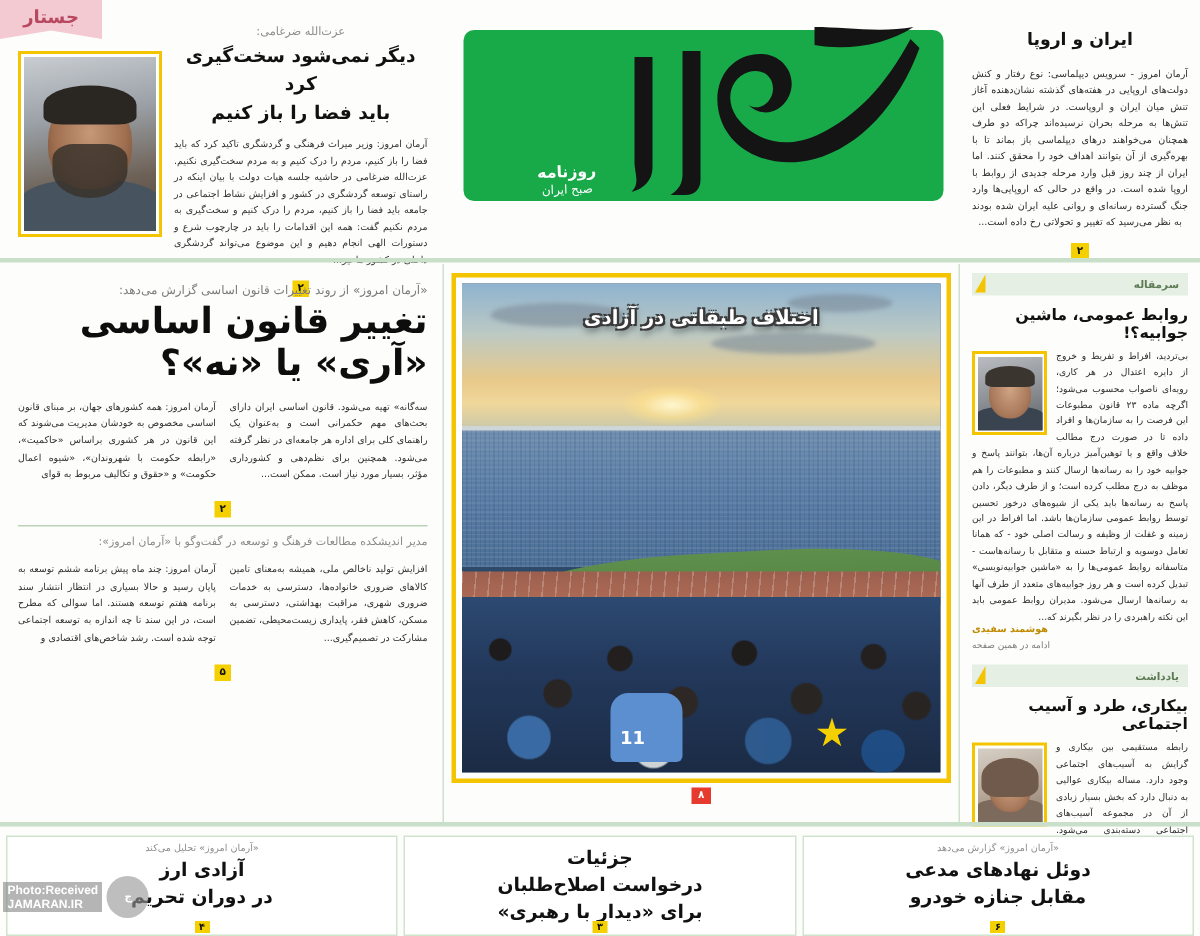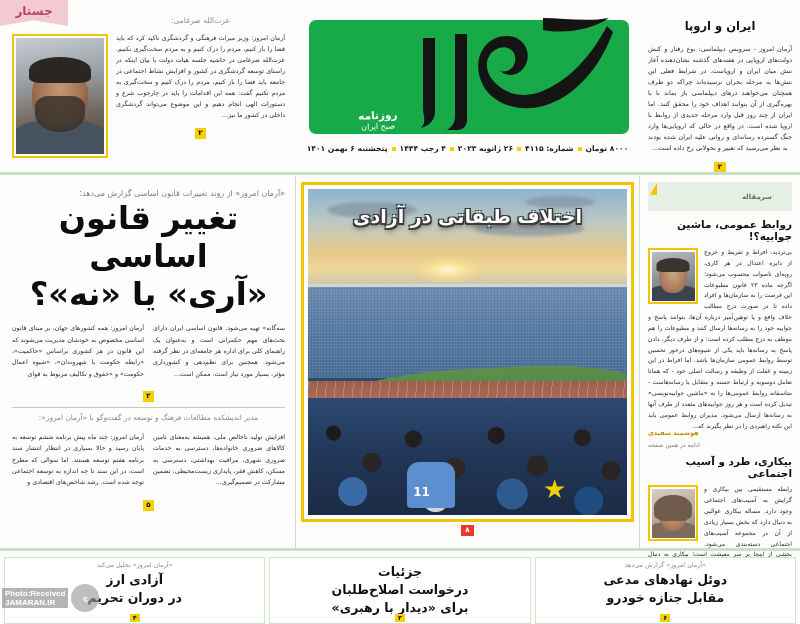--- a/index.html
+++ b/index.html
@@ -235,26 +235,26 @@
 
   
   .col-editorial {
     width: 160px;
     border-right: 0;
     padding: 0 8px;
   }
   .sect-head {
     position: relative;
     background: #e5efe3;
-    height: 29px;
+    height: 15px;
     margin-top: 6px;
     display: flex;
     align-items: center;
     justify-content: flex-start;
-    padding: 0 20px;
+    padding: 0 6px;
   }
   .sect-head span {
     font-size: 7px;
     color: #5d7a55;
     font-weight: bold;
   }
   .sect-head::before {
     content: "";
     position: absolute;
     left: 2px; top: 1px;
@@ -440,21 +440,21 @@
     width: 0; height: 0;
     color: #f5d000;
     font-size: 26px;
     line-height: 0;
   }
   .photo-headline {
     position: absolute;
     top: 5%;
     left: 0; right: 0;
     text-align: center;
-    font-size: 19px;
+    font-size: 13px;
     font-weight: bold;
     color: #ffffff;
     letter-spacing: -0.5px;
     text-shadow:
       1.5px 1.5px 0 #3a3a3a, -1.5px 1.5px 0 #3a3a3a,
       1.5px -1.5px 0 #3a3a3a, -1.5px -1.5px 0 #3a3a3a,
       0 3px 5px rgba(0,0,0,.6);
   }
   .photo-pagenum {
     background: #e63a2e;
@@ -472,45 +472,44 @@
     padding: 4px 10px 0 12px;
   }
   .lead-kicker {
     font-size: 8px;
     color: #7c7c7c;
     text-align: right;
     margin-top: 9px;
     margin-bottom: 2px;
   }
   .lead-h1 {
-    font-size: 32px;
+    font-size: 24px;
     font-weight: bold;
     color: #0d0d0d;
-    text-align: center;
     line-height: 1.18;
     letter-spacing: -1.2px;
   }
   .lead-h1 .l2 { display: block; }
   .lead-cols {
     margin-top: 9px;
     display: flex;
     flex-direction: row;
     gap: 9px;
     font-size: 6.3px;
     line-height: 1.8;
     color: #2b2b2b;
     text-align: justify;
   }
   .lead-cols > div { flex: 1; }
   .center-pg { text-align: center; margin-top: 4px; }
 
   .lead2-kicker {
     font-size: 7.4px;
     color: #8a8a8a;
-    text-align: center;
+    text-align: right;
     margin-top: 5px;
   }
   .lead2-h {
     font-size: 17px;
     font-weight: bold;
     color: #0d0d0d;
     text-align: center;
     line-height: 1.3;
     letter-spacing: -0.6px;
     margin-top: 2px;
@@ -624,36 +623,29 @@
           <path d="M212,10 C196,40 176,62 150,74 C128,84 108,78 96,62 C88,50 92,36 104,32 C114,29 122,36 120,46 C118,54 110,58 104,54 C112,62 124,60 130,50 C138,36 128,20 112,20 C92,20 80,38 84,58 C89,84 118,98 148,90 C178,82 204,54 218,16 Z" fill="#141414"></path>
           <path d="M60,18 L72,18 L72,104 C72,110 68,114 62,114 L52,114 C58,110 60,106 60,100 Z" fill="#141414"></path>
           <path d="M28,22 L40,22 L40,96 C40,104 34,110 26,112 C32,106 28,100 28,92 Z" fill="#141414"></path>
           <path d="M148,2 C168,2 192,6 214,2 C196,14 170,18 148,14 Z" fill="#141414"></path>
         </svg>
         <div class="logo-sub">
           <span>روزنامه</span>
           <small>صبح ایران</small>
         </div>
       </div>
-      <div class="dateline">
-        <span>پنجشنبه ۶ بهمن ۱۴۰۱</span>
-        <i class="sep"></i>
-        <span>۴ رجب ۱۴۴۴</span>
-        <i class="sep"></i>
-        <span>۲۶ ژانویه ۲۰۲۳</span>
-        <i class="sep"></i>
-        <span>شماره: ۴۱۱۵</span>
-        <i class="sep"></i>
-        <span>۸۰۰۰ تومان</span>
-      </div>
     </div>
 
     <div class="col-left-top">
       <div class="lt-text">
         <div class="kicker">عزت‌الله ضرغامی:</div>
+        <div class="lt-title">
+          <div>دیگر نمی‌شود سخت‌گیری کرد</div>
+          <div>باید فضا را باز کنیم</div>
+        </div>
         <div class="lt-body">آرمان امروز: وزیر میراث فرهنگی و گردشگری تاکید کرد که باید فضا را باز کنیم، مردم را درک کنیم و به مردم سخت‌گیری نکنیم. عزت‌الله ضرغامی در حاشیه جلسه هیات دولت با بیان اینکه در راستای توسعه گردشگری در کشور و افزایش نشاط اجتماعی در جامعه باید فضا را باز کنیم، مردم را درک کنیم و سخت‌گیری به مردم نکنیم گفت: همه این اقدامات را باید در چارچوب شرع و دستورات الهی انجام دهیم و این موضوع می‌تواند گردشگری داخلی در کشور ما نیز...</div>
         <div style="text-align:center">
           <span class="pagenum">۲</span>
         </div>
       </div>
       <div class="photo-box">
         <div class="photo-inner">
           <div class="face-body"></div>
           <div class="face-shape"></div>
           <div class="face-hair"></div>
@@ -681,20 +673,23 @@
             <div class="ep-body"></div>
             <div class="ep-face"></div>
             <div class="ep-hair"></div>
           </div>
         </div>
         <span>بی‌تردید، افراط و تفریط و خروج از دایره اعتدال در هر کاری، رویه‌ای ناصواب محسوب می‌شود؛ اگرچه ماده ۲۳ قانون مطبوعات این فرصت را به سازمان‌ها و افراد داده تا در صورت درج مطالب خلاف واقع و یا توهین‌آمیز درباره آن‌ها، بتوانند پاسخ و جوابیه خود را به رسانه‌ها ارسال کنند و مطبوعات را هم موظف به درج مطلب کرده است؛ و از طرف دیگر، دادن پاسخ به رسانه‌ها باید یکی از شیوه‌های درخور تحسین توسط روابط عمومی سازمان‌ها باشد. اما افراط در این زمینه و غفلت از وظیفه و رسالت اصلی خود - که همانا تعامل دوسویه و ارتباط حسنه و متقابل با رسانه‌هاست - متاسفانه روابط عمومی‌ها را به «ماشین جوابیه‌نویسی» تبدیل کرده است و هر روز جوابیه‌های متعدد از طرف آنها به رسانه‌ها ارسال می‌شود. مدیران روابط عمومی باید این نکته راهبردی را در نظر بگیرند که...</span>
       </div>
       <div class="ed-caption">هوشمند سفیدی</div>
       <div class="ed-more">ادامه در همین صفحه</div>
 
+      <div class="sect-head" style="margin-top:9px">
+        <span>یادداشت</span>
+      </div>
       <div class="ed-title">بیکاری، طرد و آسیب اجتماعی</div>
       <div class="ed-wrap">
         <div class="ed-photo">
           <div class="ed-photo-in f2">
             <div class="ep-body b2"></div>
             <div class="ep-face"></div>
             <div class="ep-hair scarf"></div>
           </div>
         </div>
         <span>رابطه مستقیمی بین بیکاری و گرایش به آسیب‌های اجتماعی وجود دارد. مساله بیکاری عوالیی به دنبال دارد که بخش بسیار زیادی از آن در مجموعه آسیب‌های اجتماعی دسته‌بندی می‌شود. بخشی از اینجا بر سر معیشت است؛ بیکاری به دنبال خود، تنگنای معیشتی را دارد و زمانی که آن...</span>

